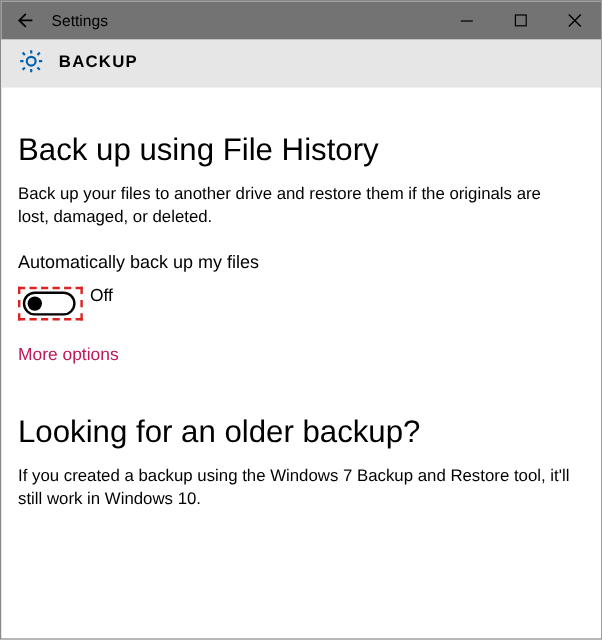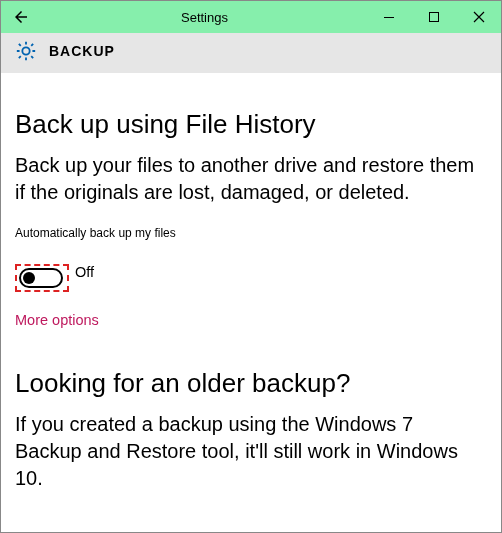--- a/index.html
+++ b/index.html
@@ -1,28 +1,28 @@
 <!DOCTYPE html>
 <html><head>
   <meta charset="utf-8">
   <style>
     * { box-sizing: border-box; margin: 0; padding: 0; }
     body { font-family: "Segoe UI", Tahoma, sans-serif; font-size: 14px; color: #000; background: #fff; width: 502px; height: 533px; border: 1px solid #888; overflow: hidden; }
-    .titlebar { display: flex; align-items: center; background: #86efac; height: 32px; text-align: center; }
+    .titlebar { display: flex; align-items: center; background: #737373; height: 32px; }
     .tb-back { width: 40px; height: 32px; display: flex; align-items: center; justify-content: center; }
     .tb-title { flex: 1; padding-left: 2px; font-size: 13px; }
     .tb-controls { display: flex; }
     .tb-btn { width: 45px; height: 32px; display: flex; align-items: center; justify-content: center; }
     .header { background: #e6e6e6; height: 40px; display: flex; align-items: center; padding: 0 14px 4px 14px; }
     .gear { margin-right: 12px; display: flex; align-items: center; }
     .header-label { font-size: 14px; font-weight: 700; letter-spacing: 1px; text-align: right; }
     .content { padding: 18px 14px; }
     h1 { font-size: 26px; font-weight: 300; margin: 18px 0 12px 0; }
-    .body-text { font-size: 20px; line-height: 1.35; margin-bottom: 20px; max-width: 460px; }
-    .toggle-label { font-size: 12px; margin-bottom: 24px; }
+    .body-text { font-size: 14px; line-height: 1.35; margin-bottom: 20px; max-width: 460px; }
+    .toggle-label { font-size: 15px; margin-bottom: 12px; }
     .toggle-row { display: flex; align-items: flex-start; margin-bottom: 20px; }
     .highlight { border: 2px dashed #d22; padding: 2px 4px 2px 2px; margin-right: 6px; display: inline-flex; }
     .toggle { width: 44px; height: 20px; border: 2px solid #000; border-radius: 20px; position: relative; background: #fff; }
     .toggle-knob { position: absolute; left: 2px; top: 2px; width: 12px; height: 12px; border-radius: 50%; background: #000; }
     .toggle-state { font-size: 14.5px; }
     .link { color: #be185d; font-size: 14.5px; margin-bottom: 22px; display: inline-block; cursor: pointer; }
   </style>
 </head>
 <body>
 

